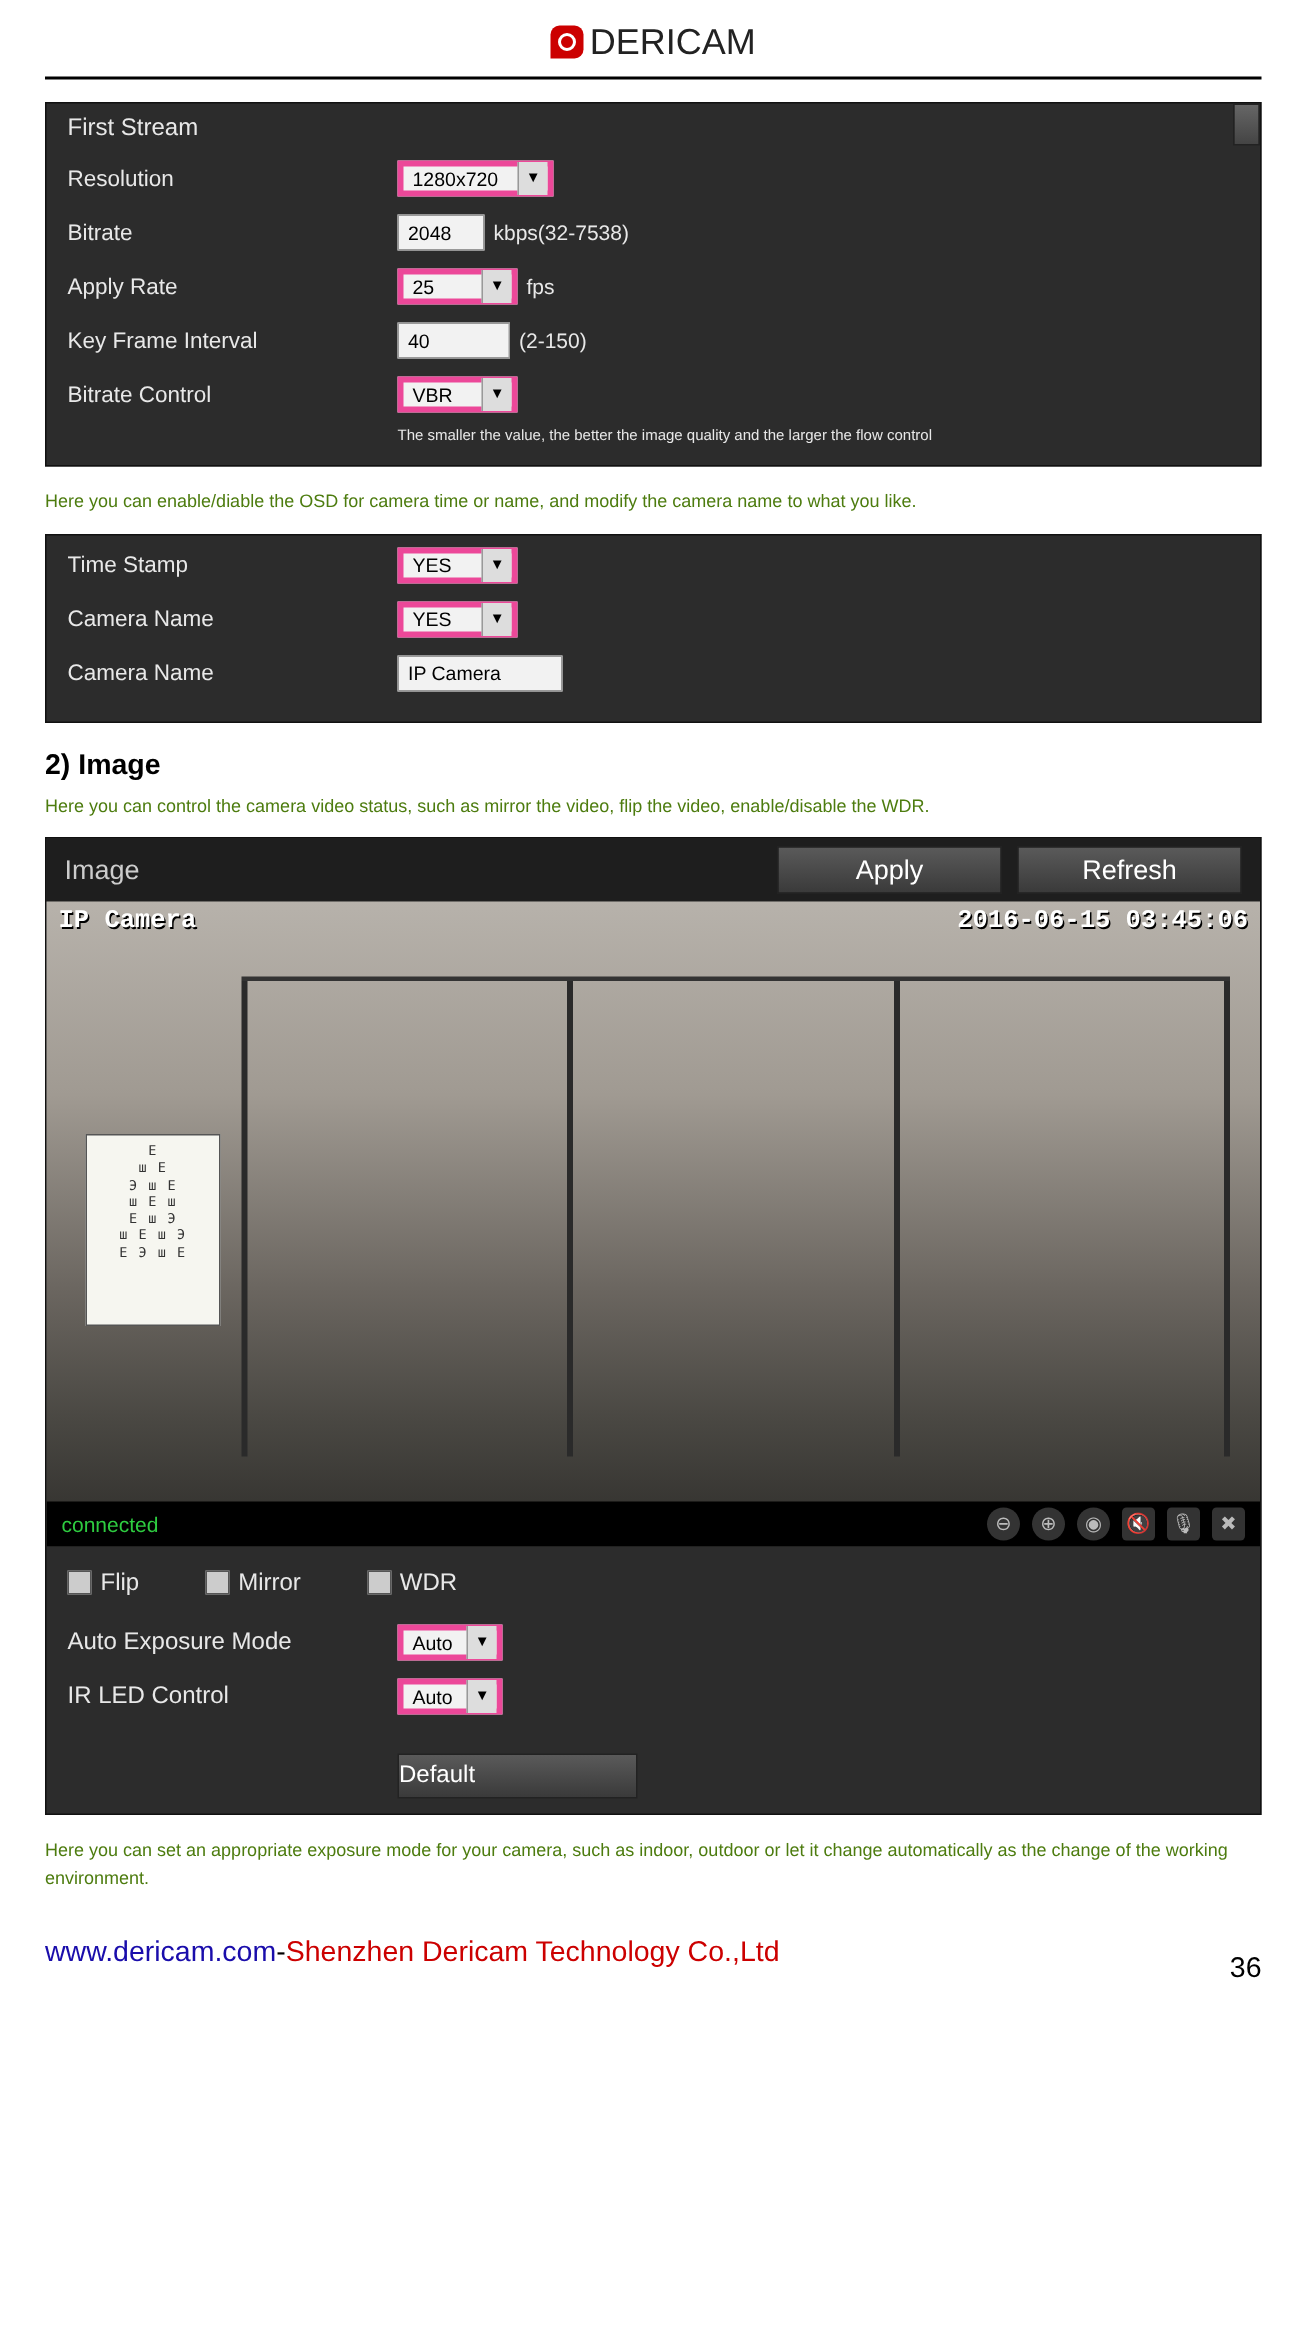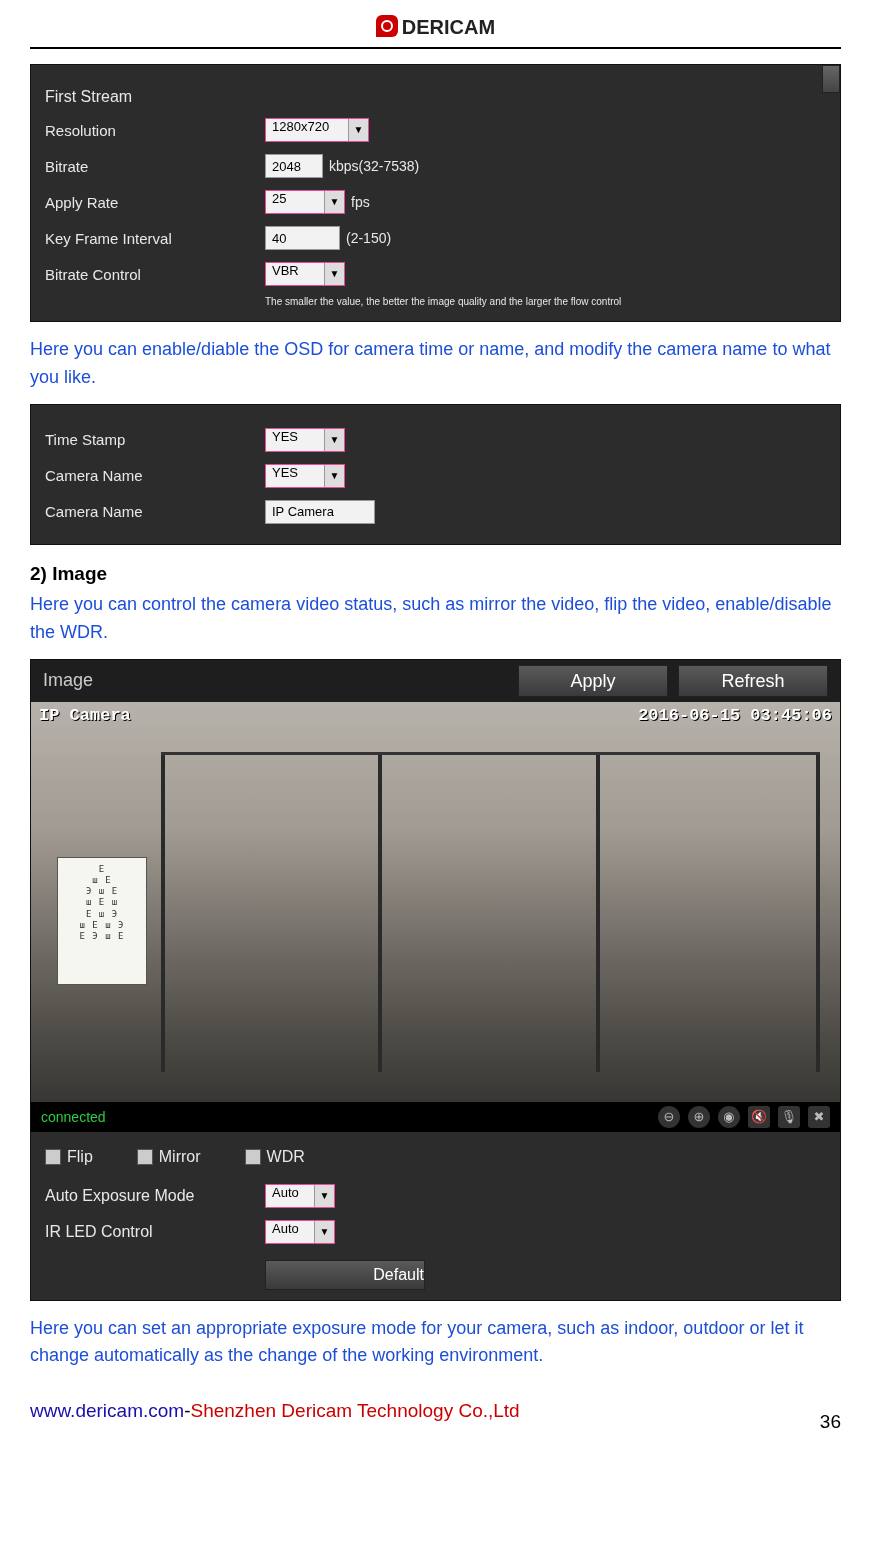--- a/index.html
+++ b/index.html
@@ -10,21 +10,21 @@
     margin: 0 auto;
     padding: 15px 30px 20px 30px;
     color: #000;
   }
   .header {
     text-align: center;
     border-bottom: 2px solid #000;
     padding-bottom: 8px;
     margin-bottom: 15px;
   }
-  .logo { font-size: 20px; font-weight: bold; color: #222; }
+  .logo { font-size: 24px; font-weight: normal; color: #222; }
   .logo .d-icon {
     display: inline-block;
     width: 22px; height: 22px;
     background: #c00;
     border-radius: 6px 6px 6px 0;
     vertical-align: -3px;
     margin-right: 4px;
     position: relative;
   }
   .logo .d-icon::after {
@@ -34,43 +34,43 @@
     width: 8px; height: 8px;
     border: 2px solid #fff;
     border-radius: 50%;
   }
 
   
   .panel {
     background: #2c2c2c;
     color: #e8e8e8;
     border: 1px solid #111;
-    padding: 17px 14px 14px 14px;
+    padding: 2px 14px 14px 14px;
     margin-bottom: 14px;
     font-size: 14px;
     position: relative;
   }
   .row {
     display: flex;
     align-items: center;
     padding: 6px 0;
   }
   .row-label {
     width: 220px;
     color: #e8e8e8;
     font-size: 15px;
   }
   .row-control { display: flex; align-items: center; gap: 6px; }
   .sel {
     background: #f2f2f2;
     color: #000;
-    border: 1px solid #ec4899;
+    border: 4px solid #ec4899;
     height: 24px;
     display: flex;
-    align-items: flex-start;
+    align-items: center;
     justify-content: space-between;
     font-size: 13px;
   }
   .sel-text { padding: 0 6px; }
   .sel-arrow {
     width: 20px;
     background: #ddd;
     border-left: 1px solid #999;
     text-align: center;
     font-size: 10px;
@@ -95,23 +95,23 @@
   }
   .panel-scroll-v {
     position: absolute; right: 0; top: 0;
     width: 18px; height: 28px;
     background: linear-gradient(#666,#444);
     border: 1px solid #222;
   }
 
   
   .body-text {
-    font-size: 18px;
+    font-size: 12px;
     line-height: 1.55;
-    color: #1d4ed8;
+    color: #4d7c0f;
     margin: 6px 0 12px 0;
   }
   .sec-heading { font-size: 19px; font-weight: bold; margin: 18px 0 2px 0; }
 
   
   .image-panel {
     background: #2c2c2c;
     color: #e8e8e8;
     border: 1px solid #111;
     margin-bottom: 14px;
@@ -200,25 +200,25 @@
     border: 1px solid #555;
     display: inline-block;
     vertical-align: -3px;
     margin-right: 6px;
   }
   .default-btn {
     background: linear-gradient(#5a5a5a,#3a3a3a);
     border: 1px solid #222;
     color: #fff;
     width: 160px; height: 30px;
-    text-align: right;
+    text-align: left;
     line-height: 28px;
     font-size: 16px;
     margin-left: 220px;
-    margin-top: 10px;
+    margin-top: 20px;
   }
 
   .footer {
     display: flex;
     justify-content: space-between;
     font-size: 19px;
     margin-top: 30px;
   }
   .footer .url { color: #1a0dab; }
   .footer .company { color: #c00; }

